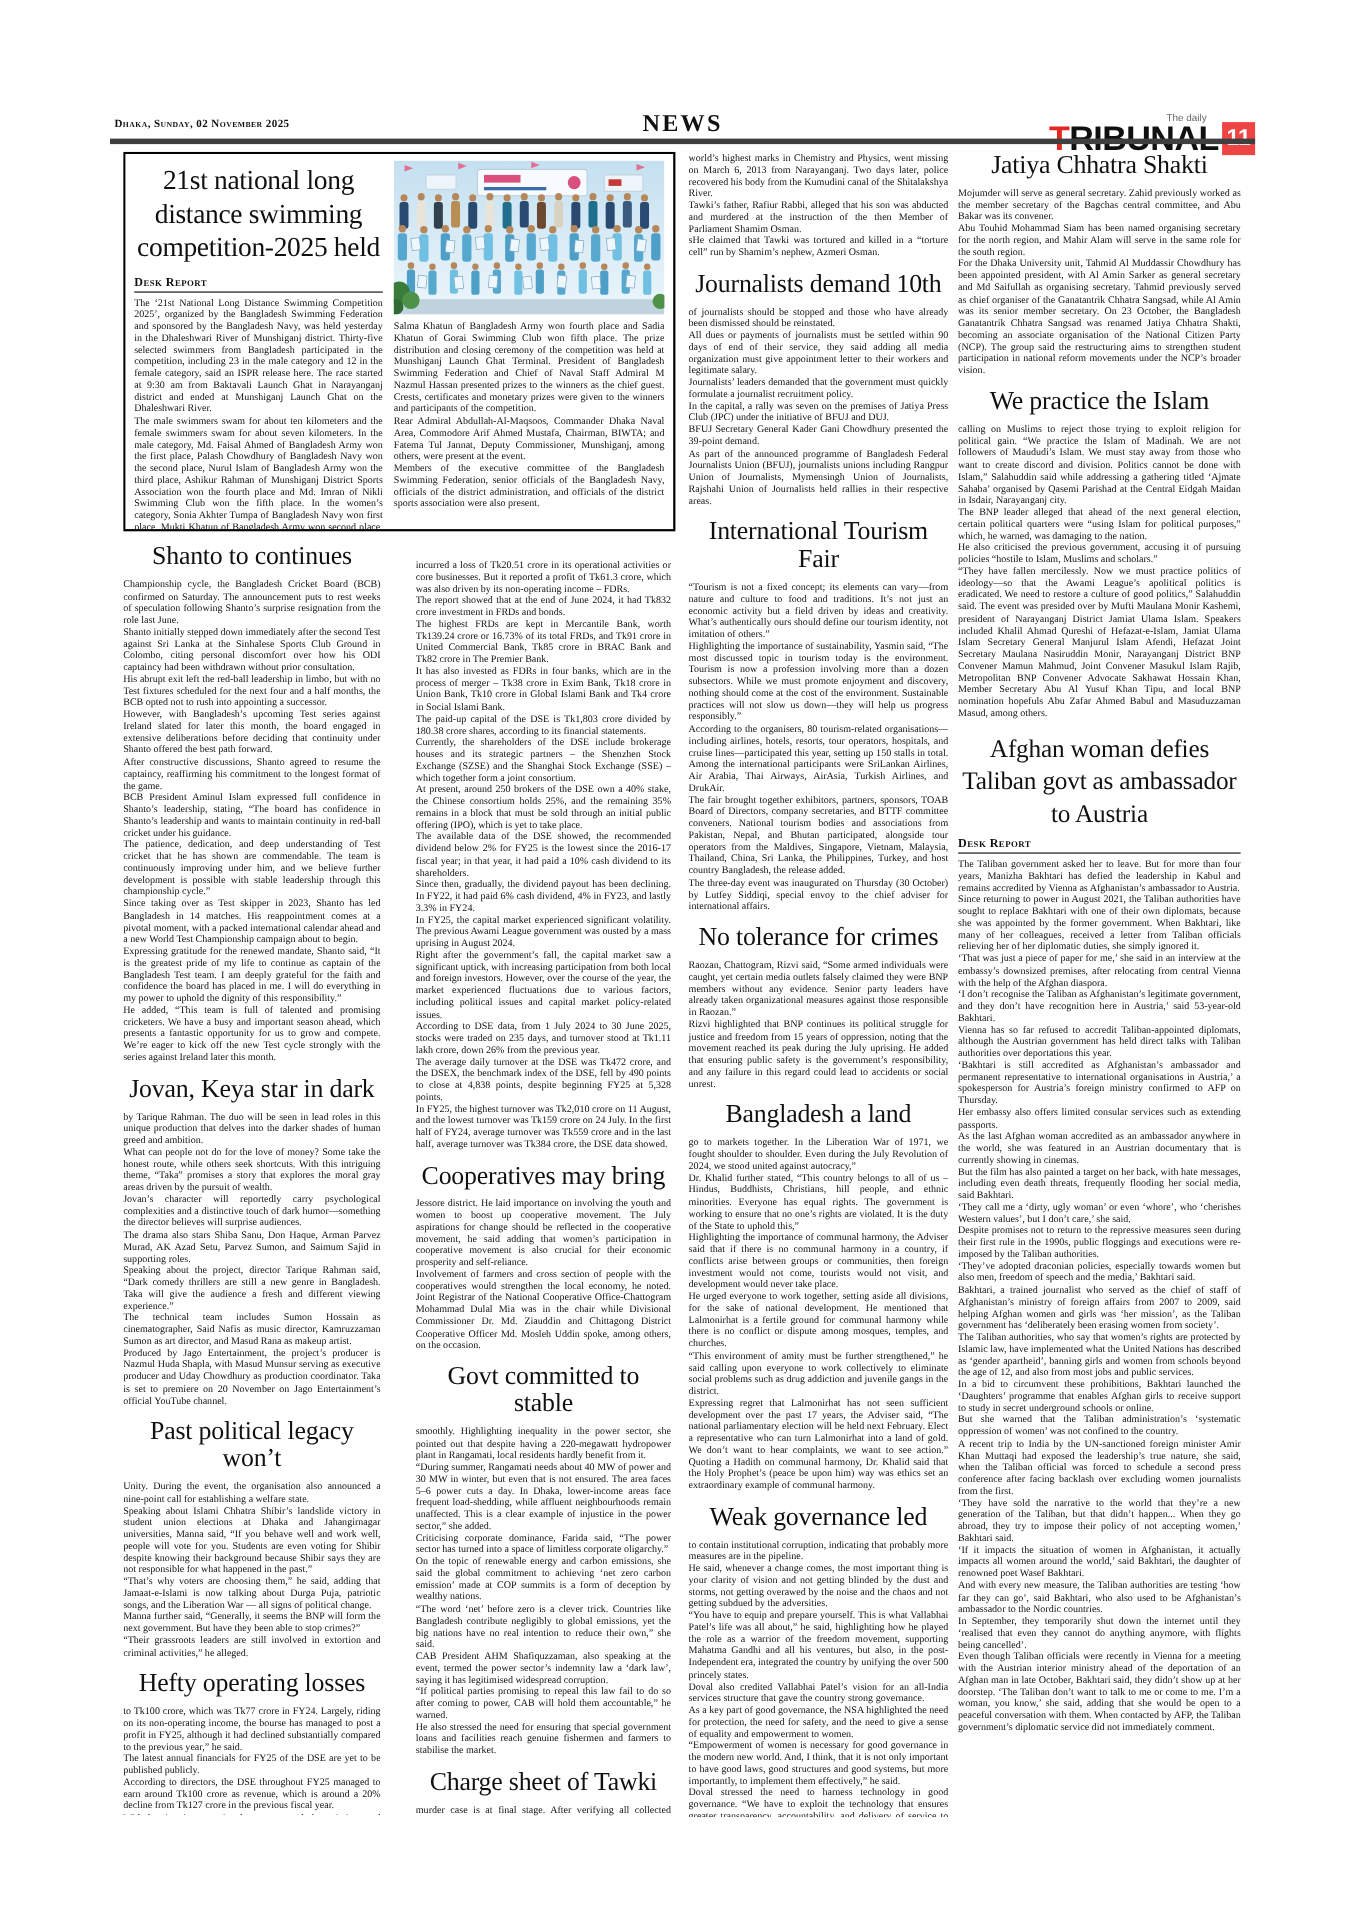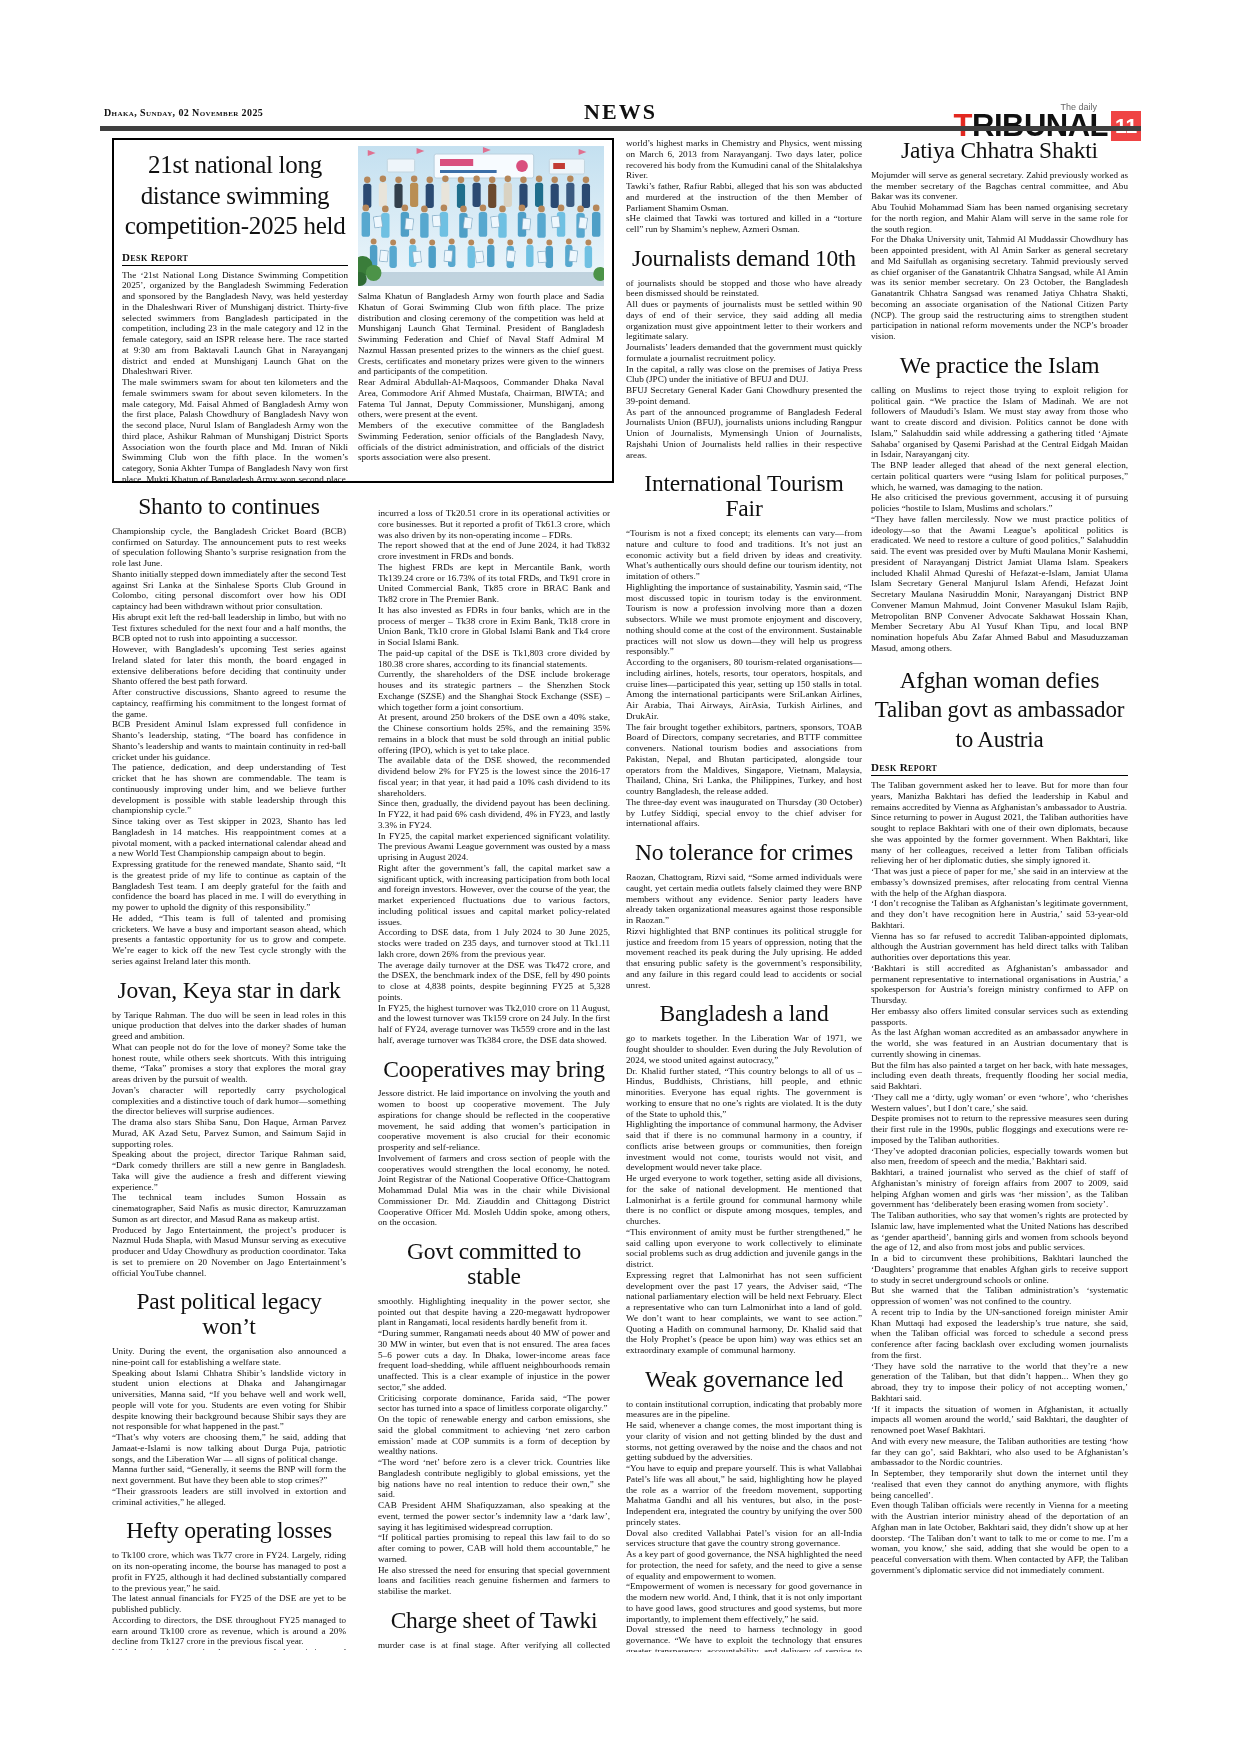--- a/index.html
+++ b/index.html
@@ -298,21 +298,21 @@
           <p>Tawki’s father, Rafiur Rabbi, alleged that his son was abducted and murdered at the instruction of the then Member of Parliament Shamim Osman.</p>
           <p>sHe claimed that Tawki was tortured and killed in a “torture cell” run by Shamim’s nephew, Azmeri Osman.</p>
         </div>
     </section>
     <section>
       <h2 class="headline">Journalists demand 10th</h2>
       <div class="body">
           <p>of journalists should be stopped and those who have already been dismissed should be reinstated.</p>
           <p>All dues or payments of journalists must be settled within 90 days of end of their service, they said adding all media organization must give appointment letter to their workers and legitimate salary.</p>
           <p>Journalists’ leaders demanded that the government must quickly formulate a journalist recruitment policy.</p>
-          <p>In the capital, a rally was close on the premises of Jatiya Press Club (JPC) under the initiative of BFUJ and DUJ.</p>
+          <p>In the capital, a rally was seven on the premises of Jatiya Press Club (JPC) under the initiative of BFUJ and DUJ.</p>
           <p>BFUJ Secretary General Kader Gani Chowdhury presented the 39-point demand.</p>
           <p>As part of the announced programme of Bangladesh Federal Journalists Union (BFUJ), journalists unions including Rangpur Union of Journalists, Mymensingh Union of Journalists, Rajshahi Union of Journalists held rallies in their respective areas.</p>
         </div>
     </section>
     <section>
       <h2 class="headline">International Tourism Fair</h2>
       <div class="body">
           <p>“Tourism is not a fixed concept; its elements can vary—from nature and culture to food and traditions. It’s not just an economic activity but a field driven by ideas and creativity. What’s authentically ours should define our tourism identity, not imitation of others.”</p>
           <p>Highlighting the importance of sustainability, Yasmin said, “The most discussed topic in tourism today is the environment. Tourism is now a profession involving more than a dozen subsectors. While we must promote enjoyment and discovery, nothing should come at the cost of the environment. Sustainable practices will not slow us down—they will help us progress responsibly.”</p>
           <p>According to the organisers, 80 tourism-related organisations—including airlines, hotels, resorts, tour operators, hospitals, and cruise lines—participated this year, setting up 150 stalls in total. Among the international participants were SriLankan Airlines, Air Arabia, Thai Airways, AirAsia, Turkish Airlines, and DrukAir.</p>

